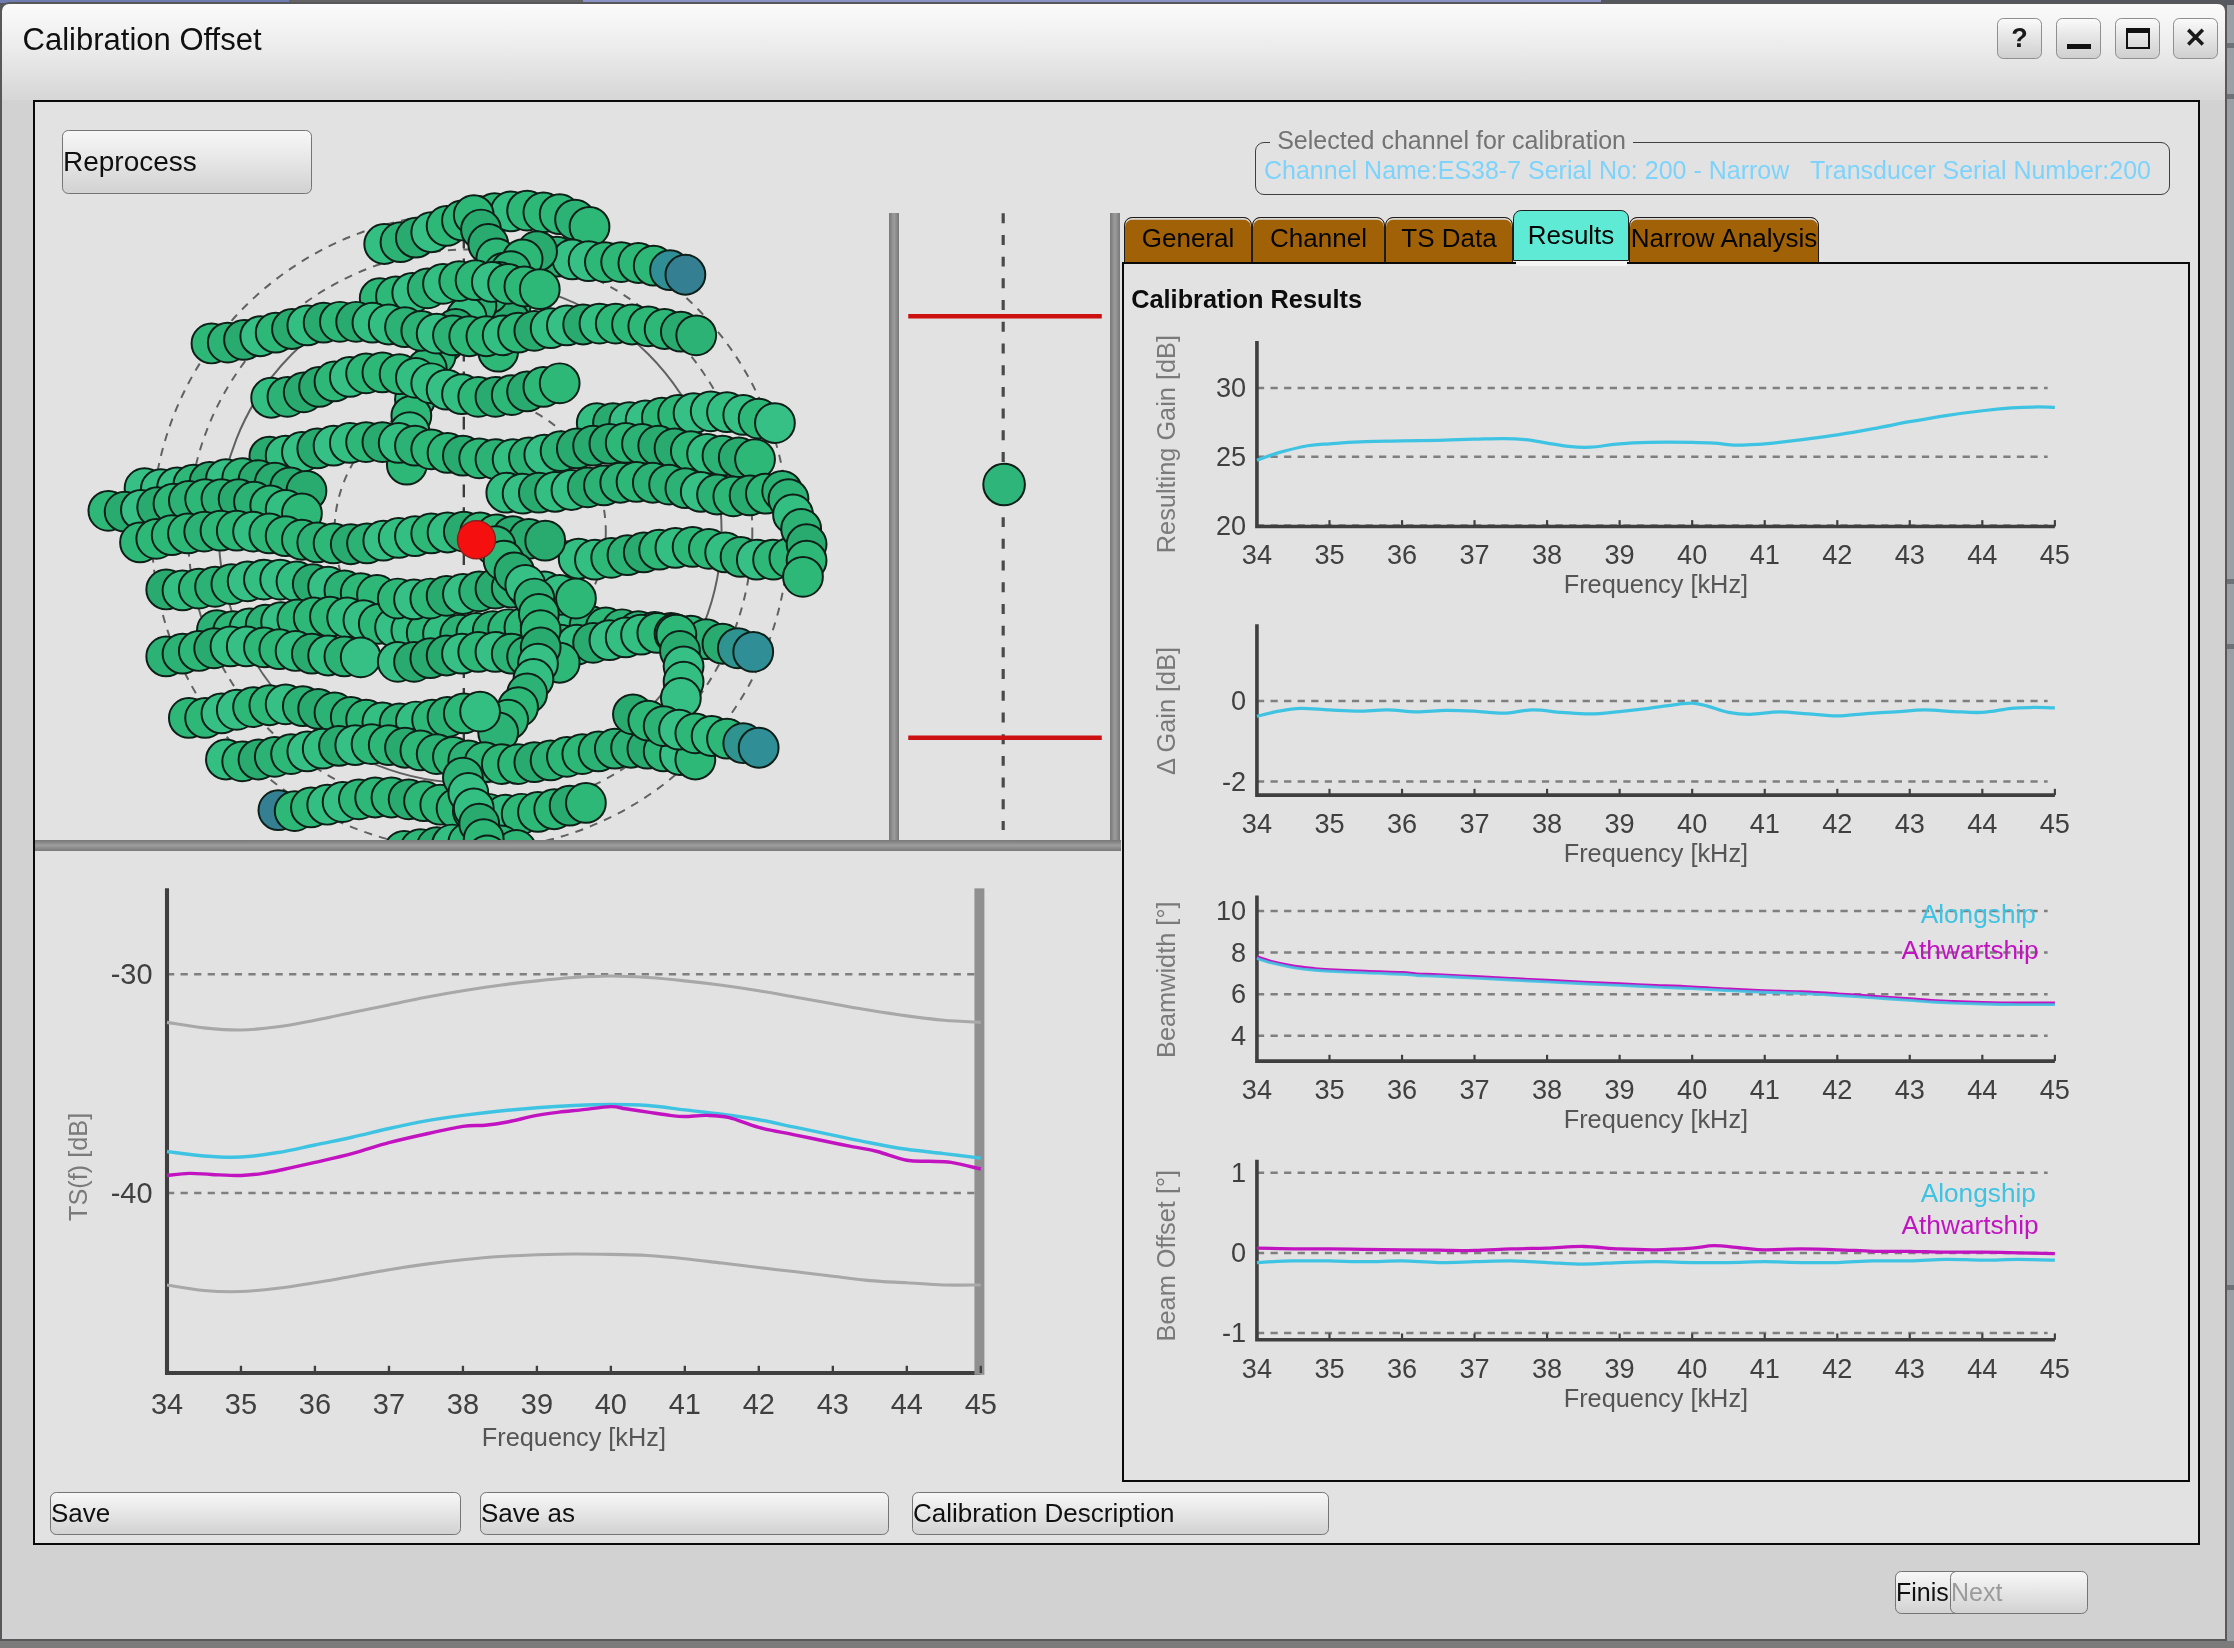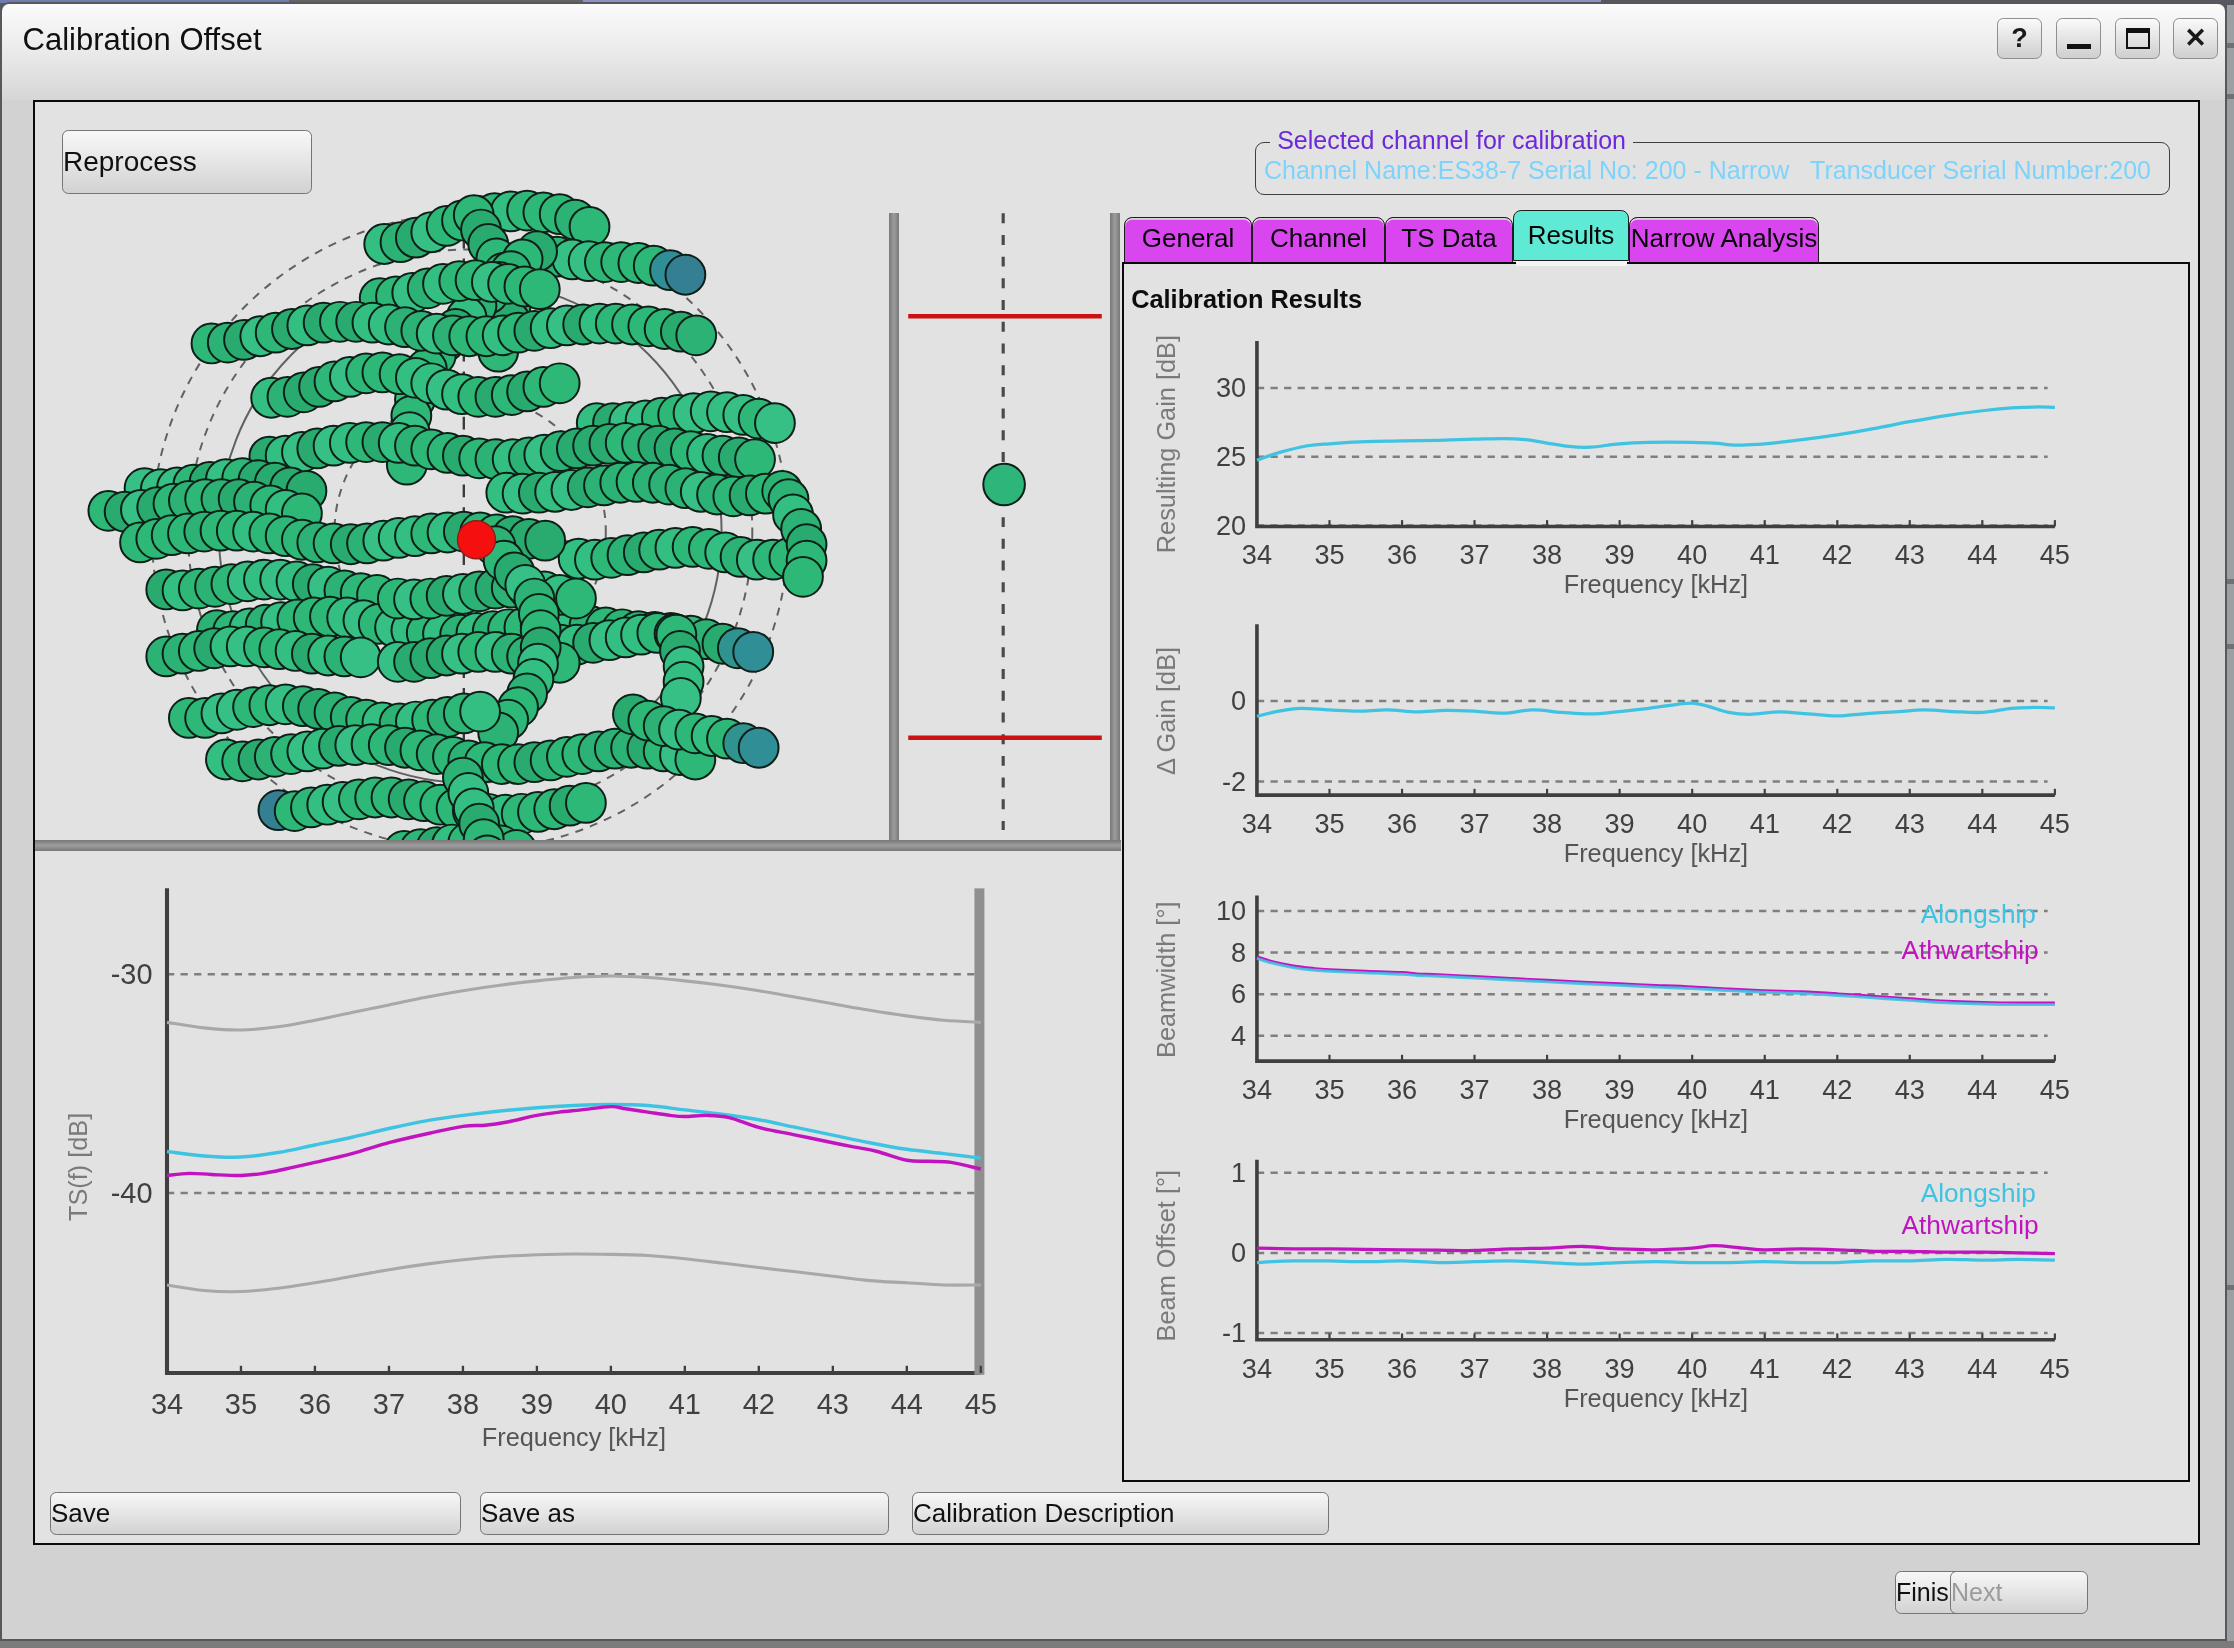--- a/index.html
+++ b/index.html
@@ -9,25 +9,25 @@
  background:#d2d2d2;border:2.7px solid #58585a;border-radius:9px 9px 0 0;}
 .titlebar{position:absolute;left:0;top:1.8px;width:2227px;height:98px;
  background:linear-gradient(#fbfbfb,#ececec 45%,#d6d6d6);border-radius:9px 9px 0 0;border:2.7px solid #58585a;border-bottom:none}
 .title{position:absolute;left:22.6px;top:22px;font-size:31px;color:#101010}
 .winbtn{position:absolute;top:18px;width:45px;height:41px;border:1.8px solid #8f8f8f;border-radius:6.3px;
  background:linear-gradient(#fafafa,#e8e8e8 40%,#cfcfcf);text-align:center;line-height:38px;font-size:27px;font-weight:bold;color:#1a1a1a}
 .bigbox{position:absolute;left:33px;top:100px;width:2167px;height:1445px;border:2.7px solid #0a0a0a;background:#e2e2e2}
 .btn{position:absolute;border:1.8px solid #757575;border-radius:6.3px;
  background:linear-gradient(#f7f7f7,#e9e9e9 40%,#d2d2d2);font-size:28px;color:#101010}
 .gbox{position:absolute;left:1255px;top:142px;width:915px;height:53px;border:1.8px solid #3f3f3f;border-radius:9px}
-.gbox-label{position:absolute;left:1270px;top:126px;padding:0 7.2px;background:#e2e2e2;font-size:25px;color:#6d28d9}
+.gbox-label{position:absolute;left:1270px;top:126px;padding:0 7.2px;background:#e2e2e2;font-size:25px;color:#737373}
 .gbox-text{position:absolute;left:1264px;top:156px;font-size:25px;color:#7dd3fc;white-space:nowrap}
 .vdiv{position:absolute;width:10px;background:linear-gradient(90deg,#787878,#9d9d9d 50%,#787878)}
 .hdiv{position:absolute;height:11px;background:linear-gradient(#787878,#9d9d9d 50%,#787878)}
-.tab{position:absolute;top:217px;height:59px;background:#d946ef;border:1.8px solid #1d1d1d;
+.tab{position:absolute;top:217px;height:59px;background:#a16207;border:1.8px solid #1d1d1d;
  border-radius:8.1px 8.1px 0 0;text-align:center;font-size:26px;color:#060606;line-height:41px;
  box-shadow:inset 0 1.8px 0 #d9d9d9}
 .tab.active{background:#5eead4;top:210px;height:51px;line-height:49px;z-index:5;box-shadow:none}
 .tabpage{position:absolute;left:1122px;top:262px;width:1068px;height:1220px;border:2.7px solid #0a0a0a;background:#e2e2e2}
 </style></head>
 <body>
 <div class="dlg"></div>
 <div class="abs" style="left:0;top:0;width:289px;height:2.7px;background:#6e7cb0"></div>
 <div class="abs" style="left:289px;top:0;width:294px;height:2.7px;background:#646464"></div>
 <div class="abs" style="left:583px;top:0;width:1018px;height:2.7px;background:#8a92c6"></div>

